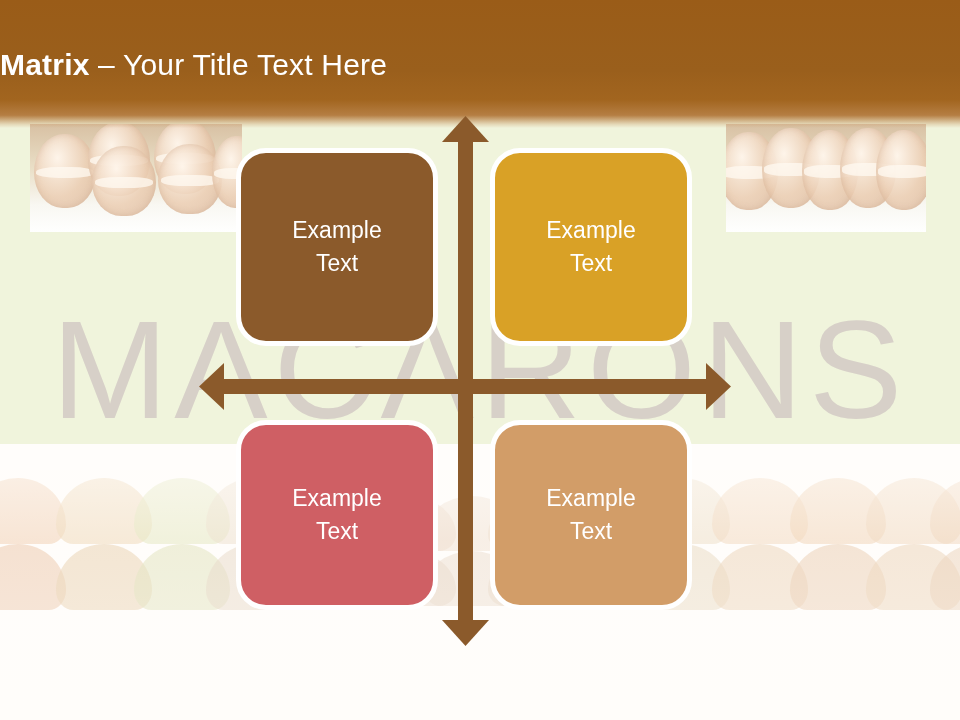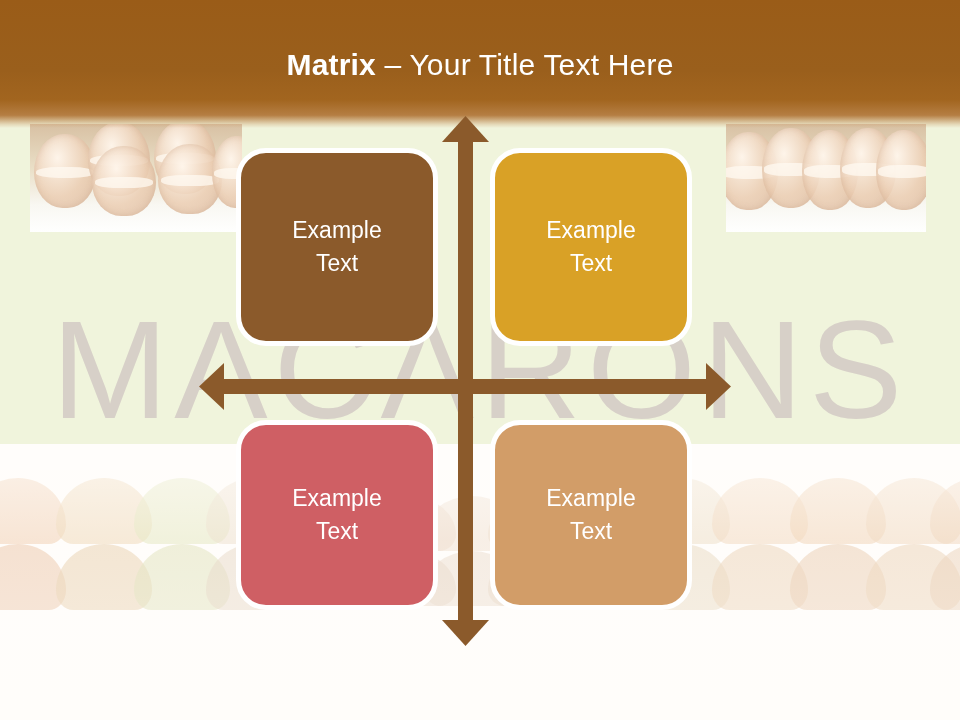--- a/index.html
+++ b/index.html
@@ -120,21 +120,21 @@
     color: #d7d0c8;
     line-height: 1;
     user-select: none;
   }
 
   
   .title {
     position: absolute;
     left: 0; top: 48px;
     width: 960px;
-    text-align: center;
+    text-align: left;
     color: #ffffff;
     font-size: 30px;
     font-weight: 400;
     letter-spacing: 0.2px;
     white-space: nowrap;
   }
   .title b { font-weight: 700; }
 
   
   .axis-svg {

